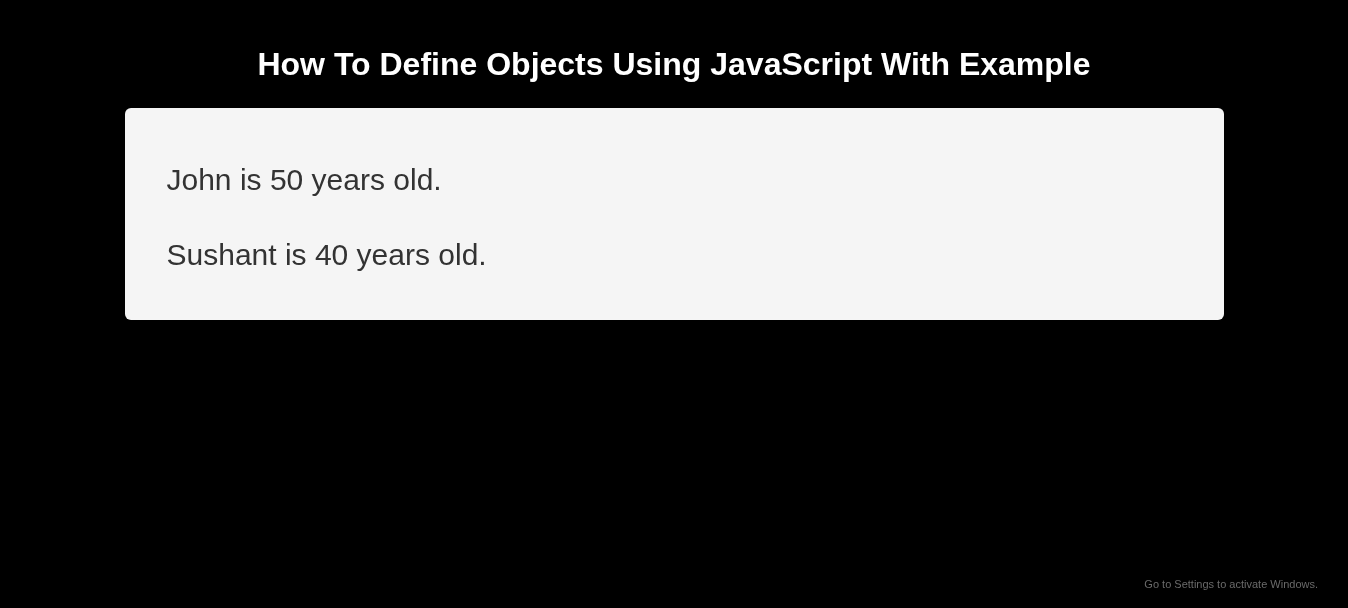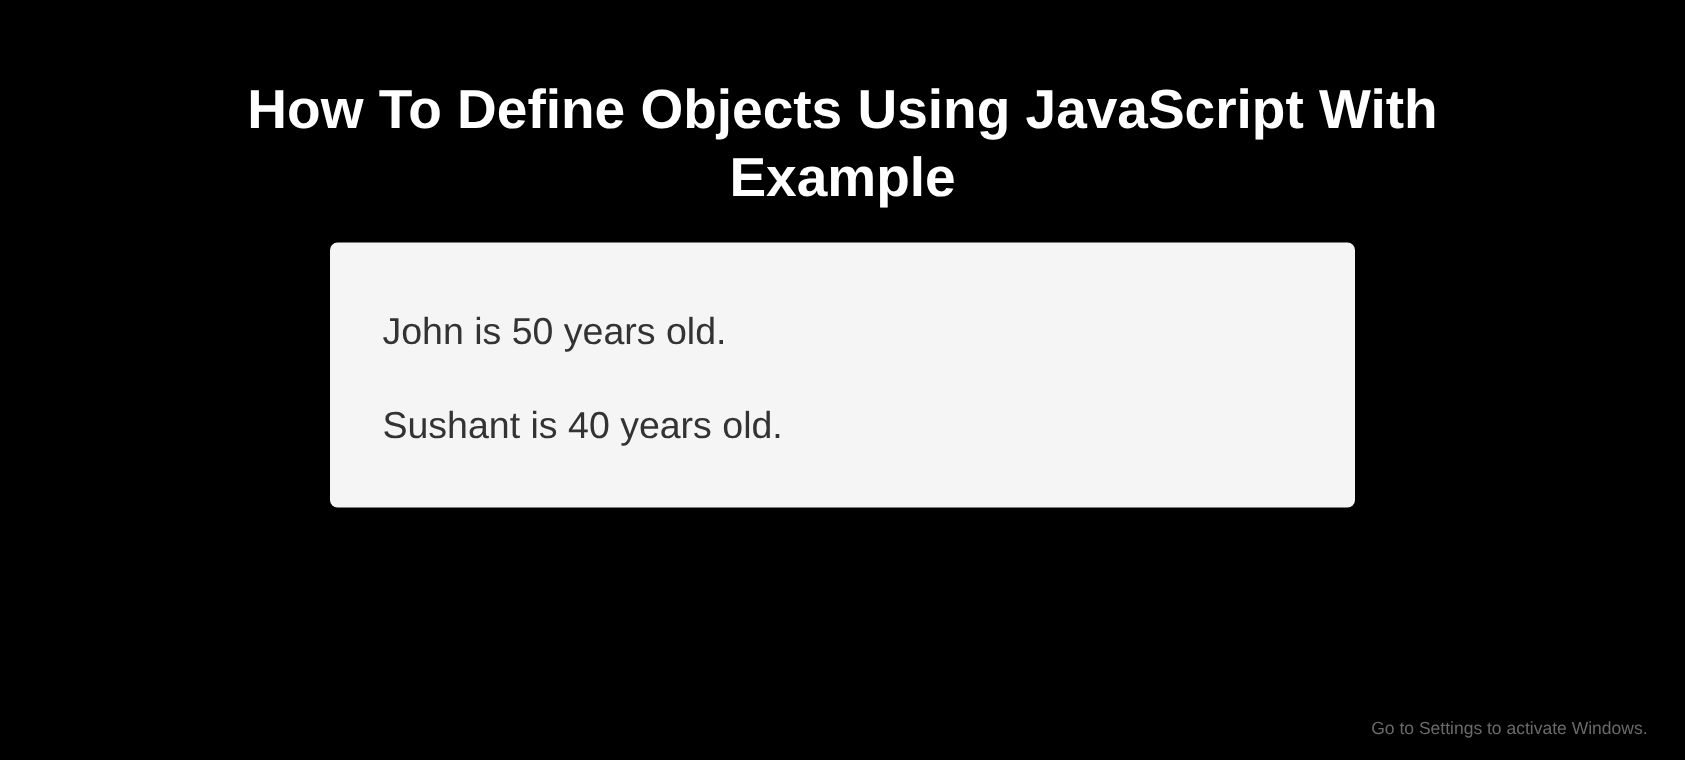--- a/index.html
+++ b/index.html
@@ -10,33 +10,33 @@
     body {
       width: 1348px;
       height: 608px;
       background: #000000;
       font-family: Arial, Helvetica, sans-serif;
       position: relative;
       overflow: hidden;
     }
     .title {
       color: #ffffff;
-      font-size: 44px;
+      font-size: 32px;
       font-weight: bold;
       text-align: center;
-      padding-top: 60px;
+      padding-top: 44px;
       line-height: 1.25;
       max-width: 1000px;
       margin: 0 auto;
     }
     .card {
       background: #f5f5f5;
       border-radius: 6px;
       margin: 24px auto 0 auto;
-      width: 820px;
+      width: 1099px;
       padding: 52px 42px 36px 42px;
       box-shadow: 0 2px 4px rgba(0,0,0,0.3);
     }
     .entry {
       color: #333333;
       font-size: 30px;
       line-height: 1.3;
       margin-bottom: 36px;
     }
     .entry:last-child {
@@ -49,21 +49,21 @@
       text-align: left;
       color: #6a6a6a;
     }
     .watermark-title {
       font-size: 20px;
       font-weight: 400;
       color: #7a7a7a;
       margin-bottom: 2px;
     }
     .watermark-sub {
-      font-size: 14px;
+      font-size: 11px;
       color: #6a6a6a;
     }
   </style>
 </head>
 <body>
 
 <h1 class="title">How To Define Objects Using JavaScript With Example</h1>
 
 <div class="card">
   <p class="entry">John is 50 years old.</p>

